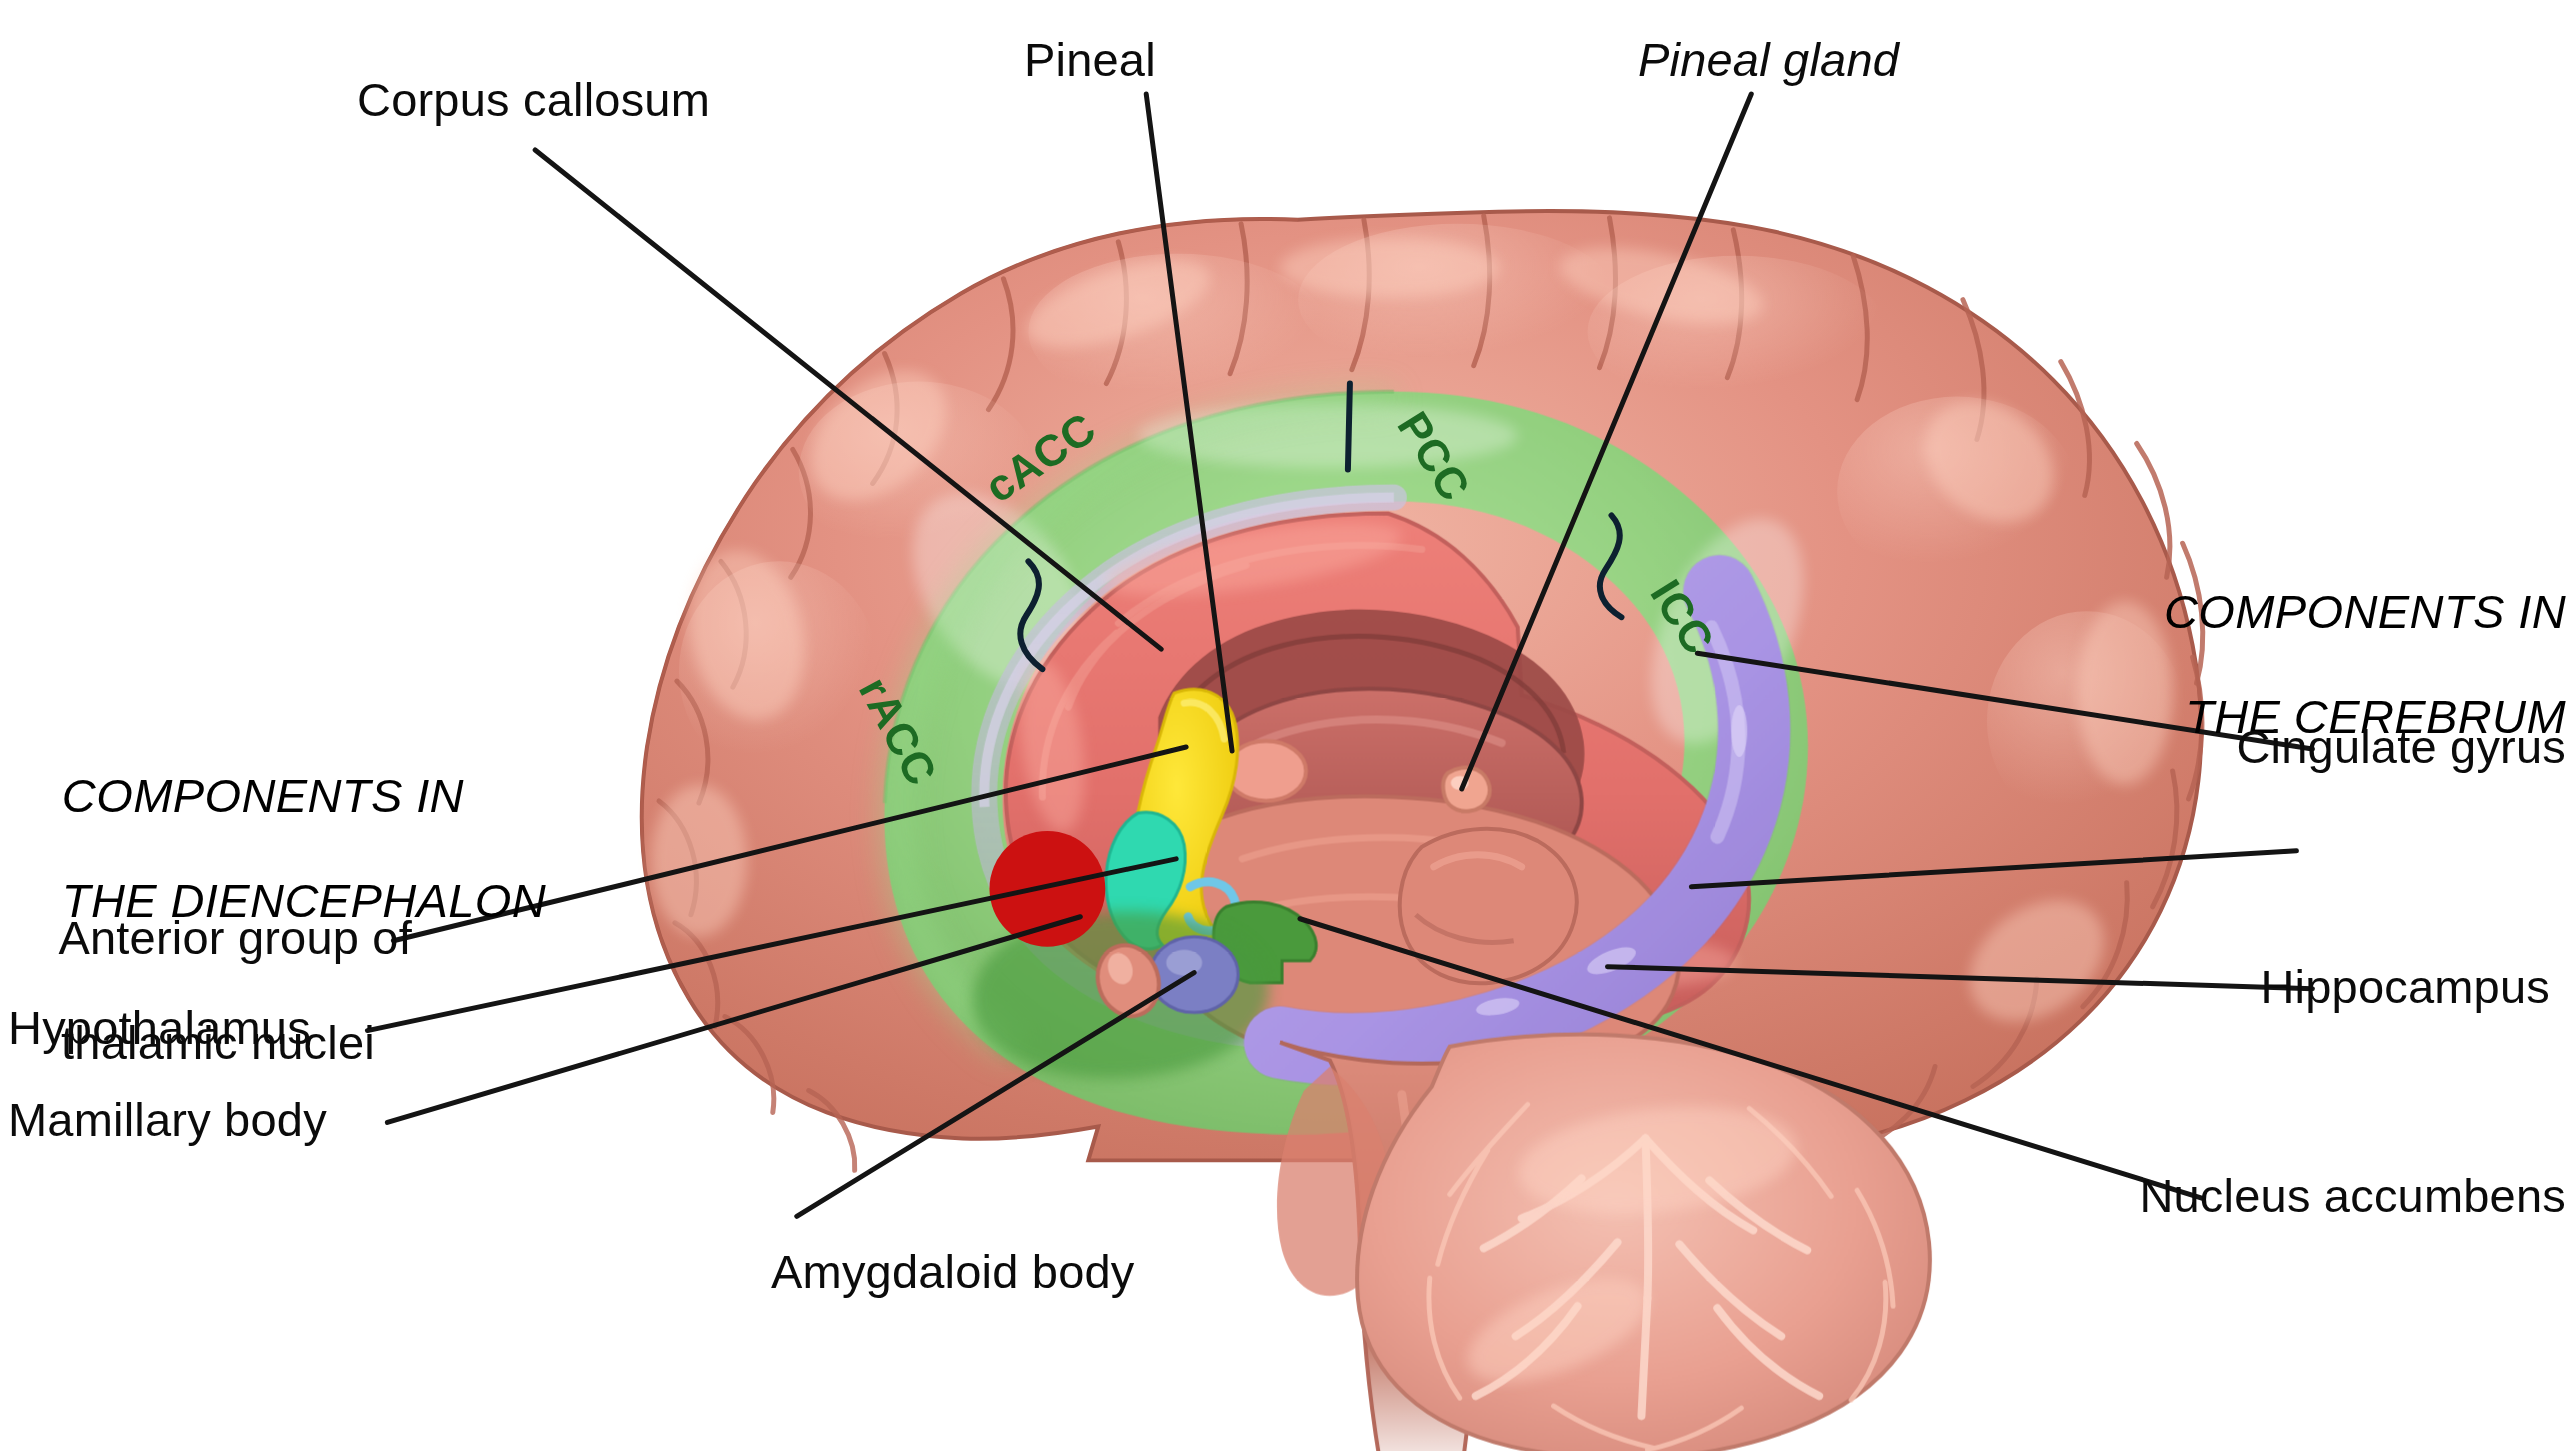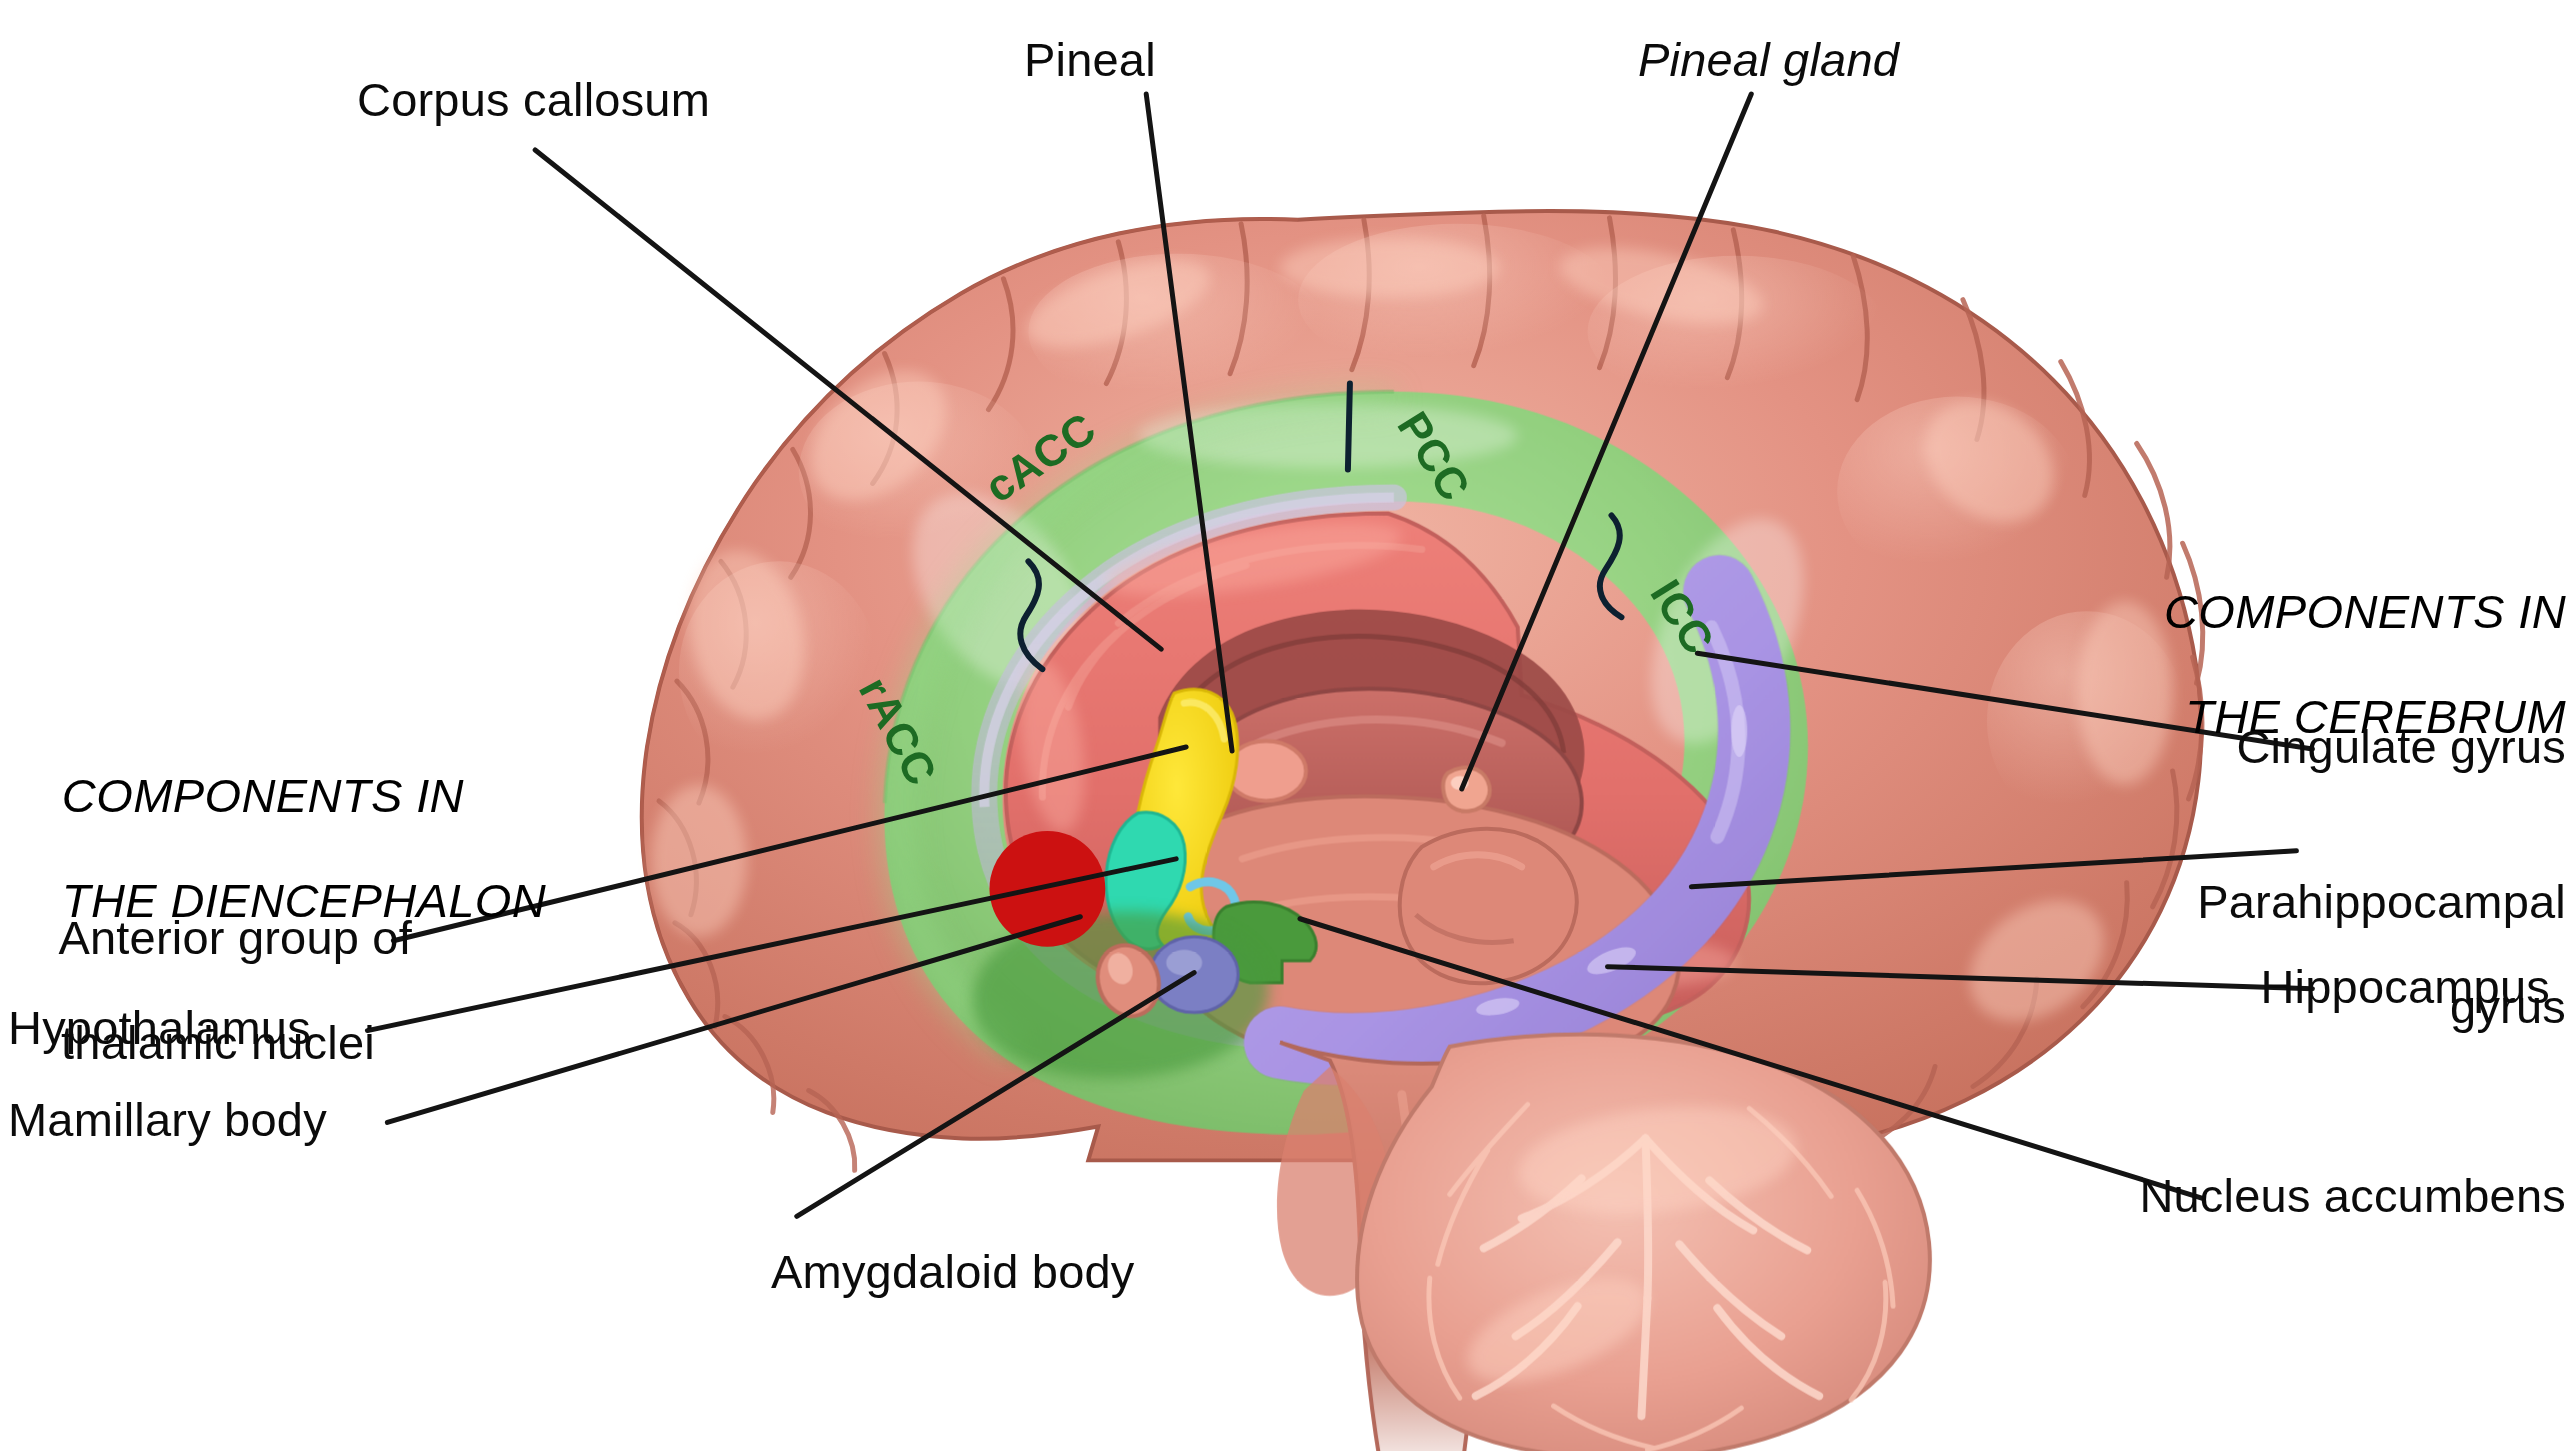--- a/index.html
+++ b/index.html
@@ -472,24 +472,20 @@
 
   <div class="lbl lbl-plain" style="left:8px;top:1062px;">Mamillary body</div>
 
   <div class="lbl lbl-head lbl-right" style="right:10px;top:501px;width:519px;">
     <span>COMPONENTS IN</span><br>
     <span>THE CEREBRUM</span>
   </div>
 
   <div class="lbl lbl-plain lbl-right" style="right:10px;top:689px;width:559px;">Cingulate gyrus</div>
 
-  <div class="lbl lbl-plain lbl-right" style="right:10px;top:791px;width:599px;">
-    <span>Parahippocampal</span><br>
-    <span>gyrus</span>
-  </div>
 
   <div class="lbl lbl-plain lbl-right" style="right:26px;top:929px;width:559px;">Hippocampus</div>
 
   <div class="lbl lbl-plain lbl-right" style="right:10px;top:1138px;width:659px;">Nucleus accumbens</div>
 
   <div class="lbl lbl-plain" style="left:771px;top:1214px;">Amygdaloid body</div>
 
   <div class="inner-lbl" style="left:976px;top:439px;transform:rotate(-34deg);transform-origin:left top;">cACC</div>
 
   <div class="inner-lbl" style="left:1430px;top:371px;transform:rotate(58deg);transform-origin:left top;">PCC</div>

